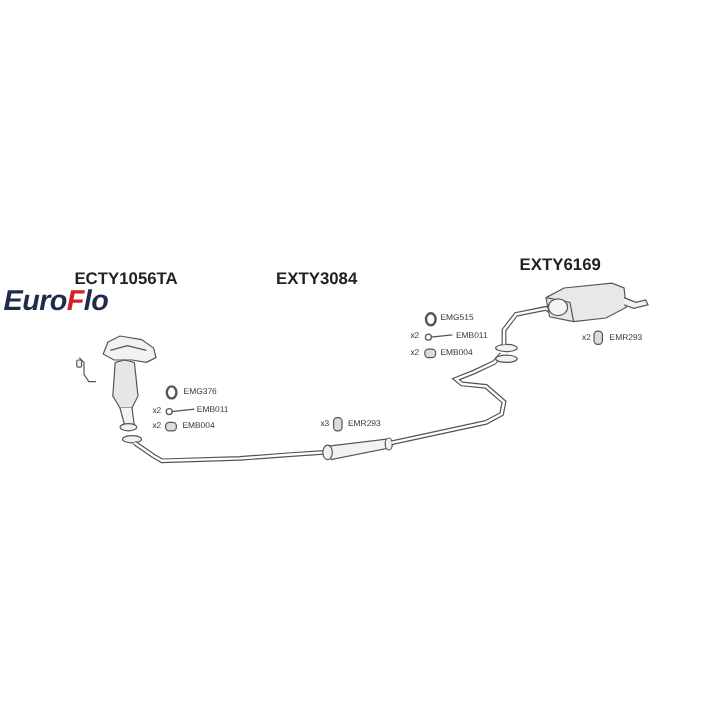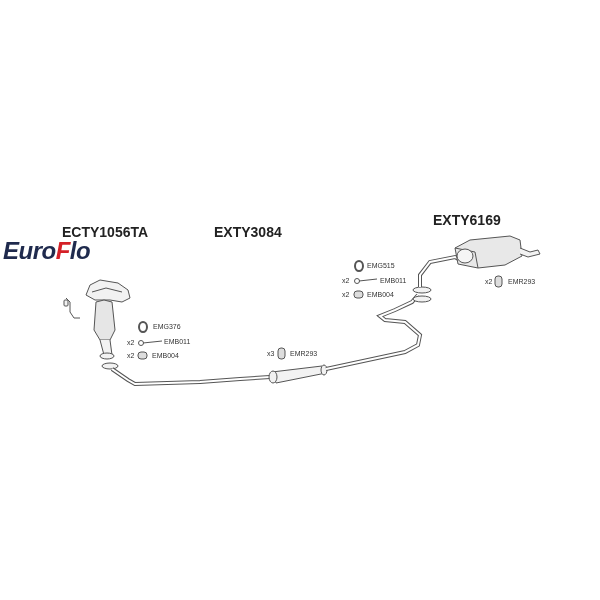--- a/index.html
+++ b/index.html
@@ -12,21 +12,21 @@
   .fit-label { position:absolute; font-size:7px; color:#333; font-family:"Liberation Sans", sans-serif; }
   .qty { position:absolute; font-size:7px; color:#333; font-family:"Liberation Sans", sans-serif; }
   svg.diagram { position:absolute; left:0; top:0; }
 </style>
 </head>
 <body>
 
 <div class="logo"><span>Euro</span><span class="accent">F</span><span>lo</span></div>
 
 <div class="part-code" style="left:62px;top:224px;">ECTY1056TA</div>
-<div class="part-code" style="left:214px;top:224px;">EXTY3084</div>
+<div class="part-code" style="left:230px;top:224px;">EXTY3084</div>
 <div class="part-code" style="left:433px;top:212px;">EXTY6169</div>
 
 <svg class="diagram" width="600" height="600" viewBox="0 0 600 600">
   <g fill="#f2f2f2" stroke="#555" stroke-width="1">
 
     <g>
       <path d="M90,285 L100,280 L118,283 L128,290 L130,298 L122,302 L110,300 L95,300 L86,295 Z"></path>
       <path d="M92,292 L106,288 L122,292" fill="none"></path>
       <path d="M96,302 L104,300 L112,302 L115,330 L110,340 L100,340 L94,330 Z" fill="#e6e6e6"></path>
       <path d="M100,340 L104,355 L112,355 L110,340"></path>

